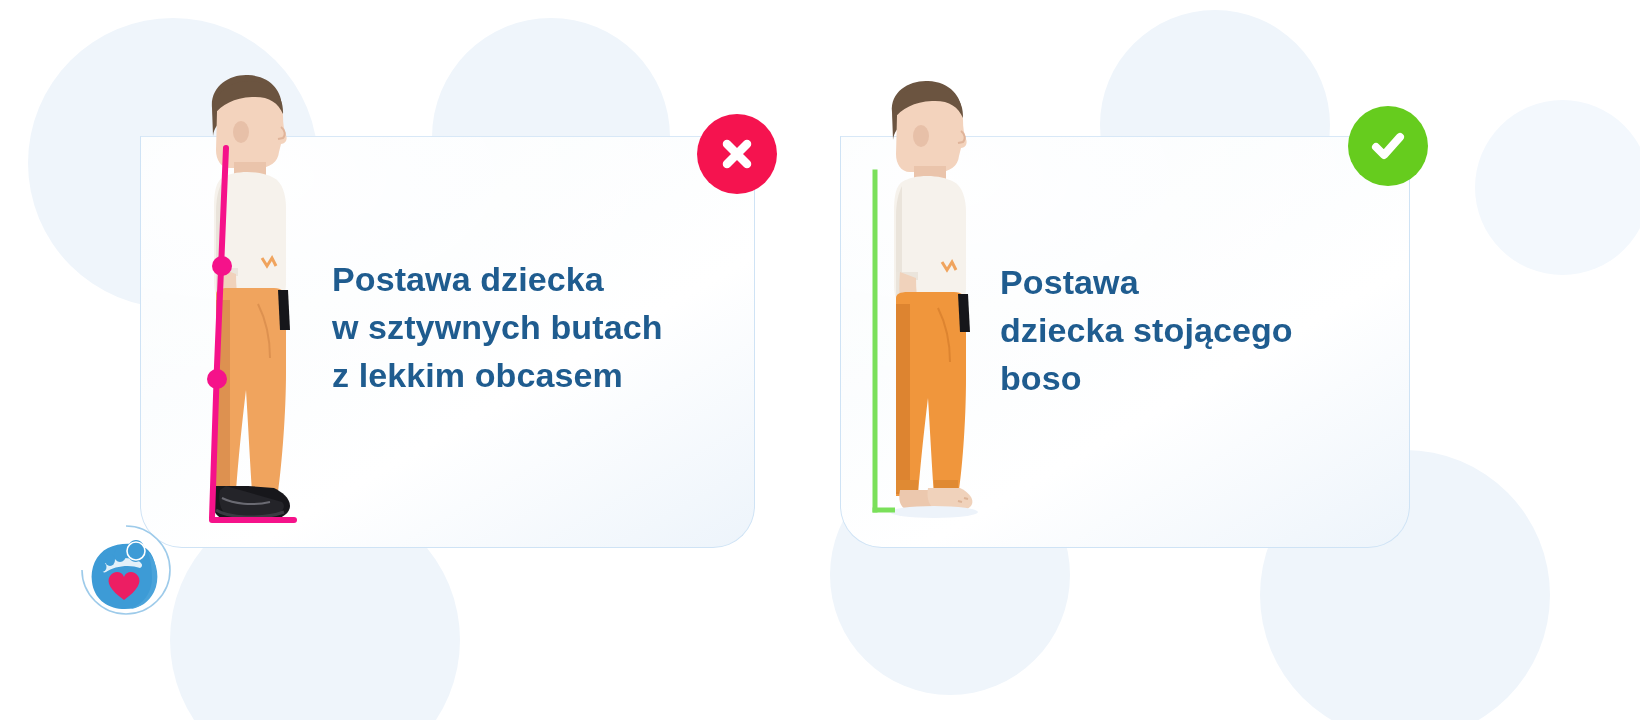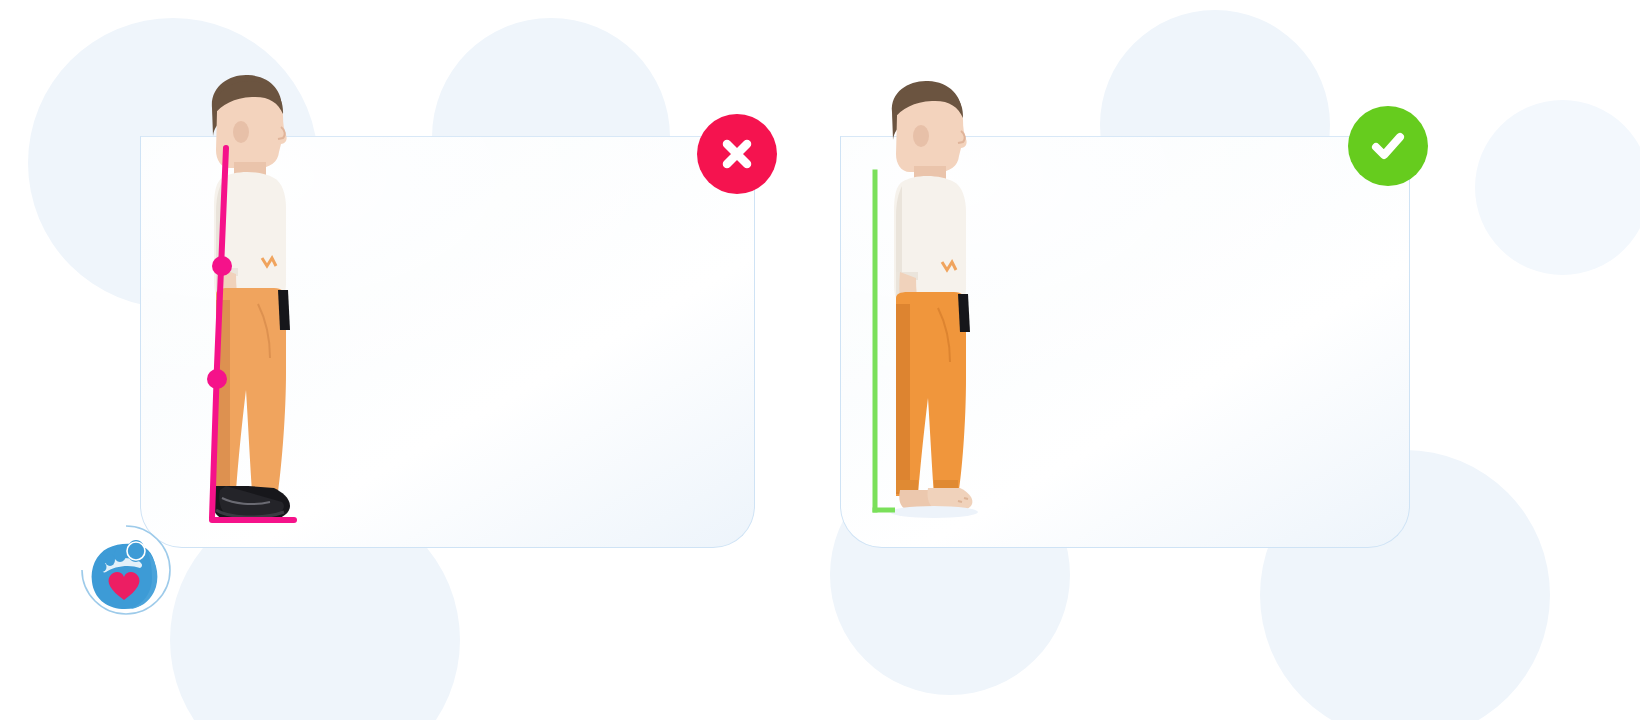--- a/index.html
+++ b/index.html
@@ -163,20 +163,23 @@
 
     
     <svg class="guide" style="left:-10px; top:64px;" width="160" height="400" viewBox="0 0 160 400">
       <path d="M50 12 L41 230 L36 382" stroke="#f5128a" stroke-width="6" fill="none" stroke-linecap="round"></path>
       <path d="M36 384 L118 384" stroke="#f5128a" stroke-width="6" fill="none" stroke-linecap="round"></path>
       <circle cx="46" cy="130" r="10" fill="#f5128a"></circle>
       <circle cx="41" cy="243" r="10" fill="#f5128a"></circle>
     </svg>
   </div>
 
+  <div class="caption left">Postawa dziecka
+w sztywnych butach
+z lekkim obcasem</div>
 
   <div class="badge bad">
     <svg width="44" height="44" viewBox="0 0 44 44">
       <path d="M12 12 L32 32 M32 12 L12 32" stroke="#ffffff" stroke-width="8.5" stroke-linecap="round" fill="none"></path>
     </svg>
   </div>
 
   <div class="card right">
     <div class="inner-shine"></div>
   </div>
@@ -228,20 +231,23 @@
       <ellipse cx="62" cy="434" rx="44" ry="6" fill="#edf3fa"></ellipse>
     </svg>
 
     
     <svg class="guide" style="left:-7px; top:88px;" width="30" height="350" viewBox="0 0 30 350">
       <path d="M10 6 L10 344" stroke="#7ae05a" stroke-width="5" fill="none" stroke-linecap="square"></path>
       <path d="M10 344 L30 344" stroke="#7ae05a" stroke-width="5" fill="none" stroke-linecap="square"></path>
     </svg>
   </div>
 
+  <div class="caption right">Postawa
+dziecka stojącego
+boso</div>
 
   <div class="badge good">
     <svg width="46" height="46" viewBox="0 0 46 46">
       <path d="M11 24 L19 32 L35 14" stroke="#ffffff" stroke-width="8" stroke-linecap="round" stroke-linejoin="round" fill="none"></path>
     </svg>
   </div>
 
   <div class="logo">
     <svg width="96" height="96" viewBox="0 0 96 96">
 

